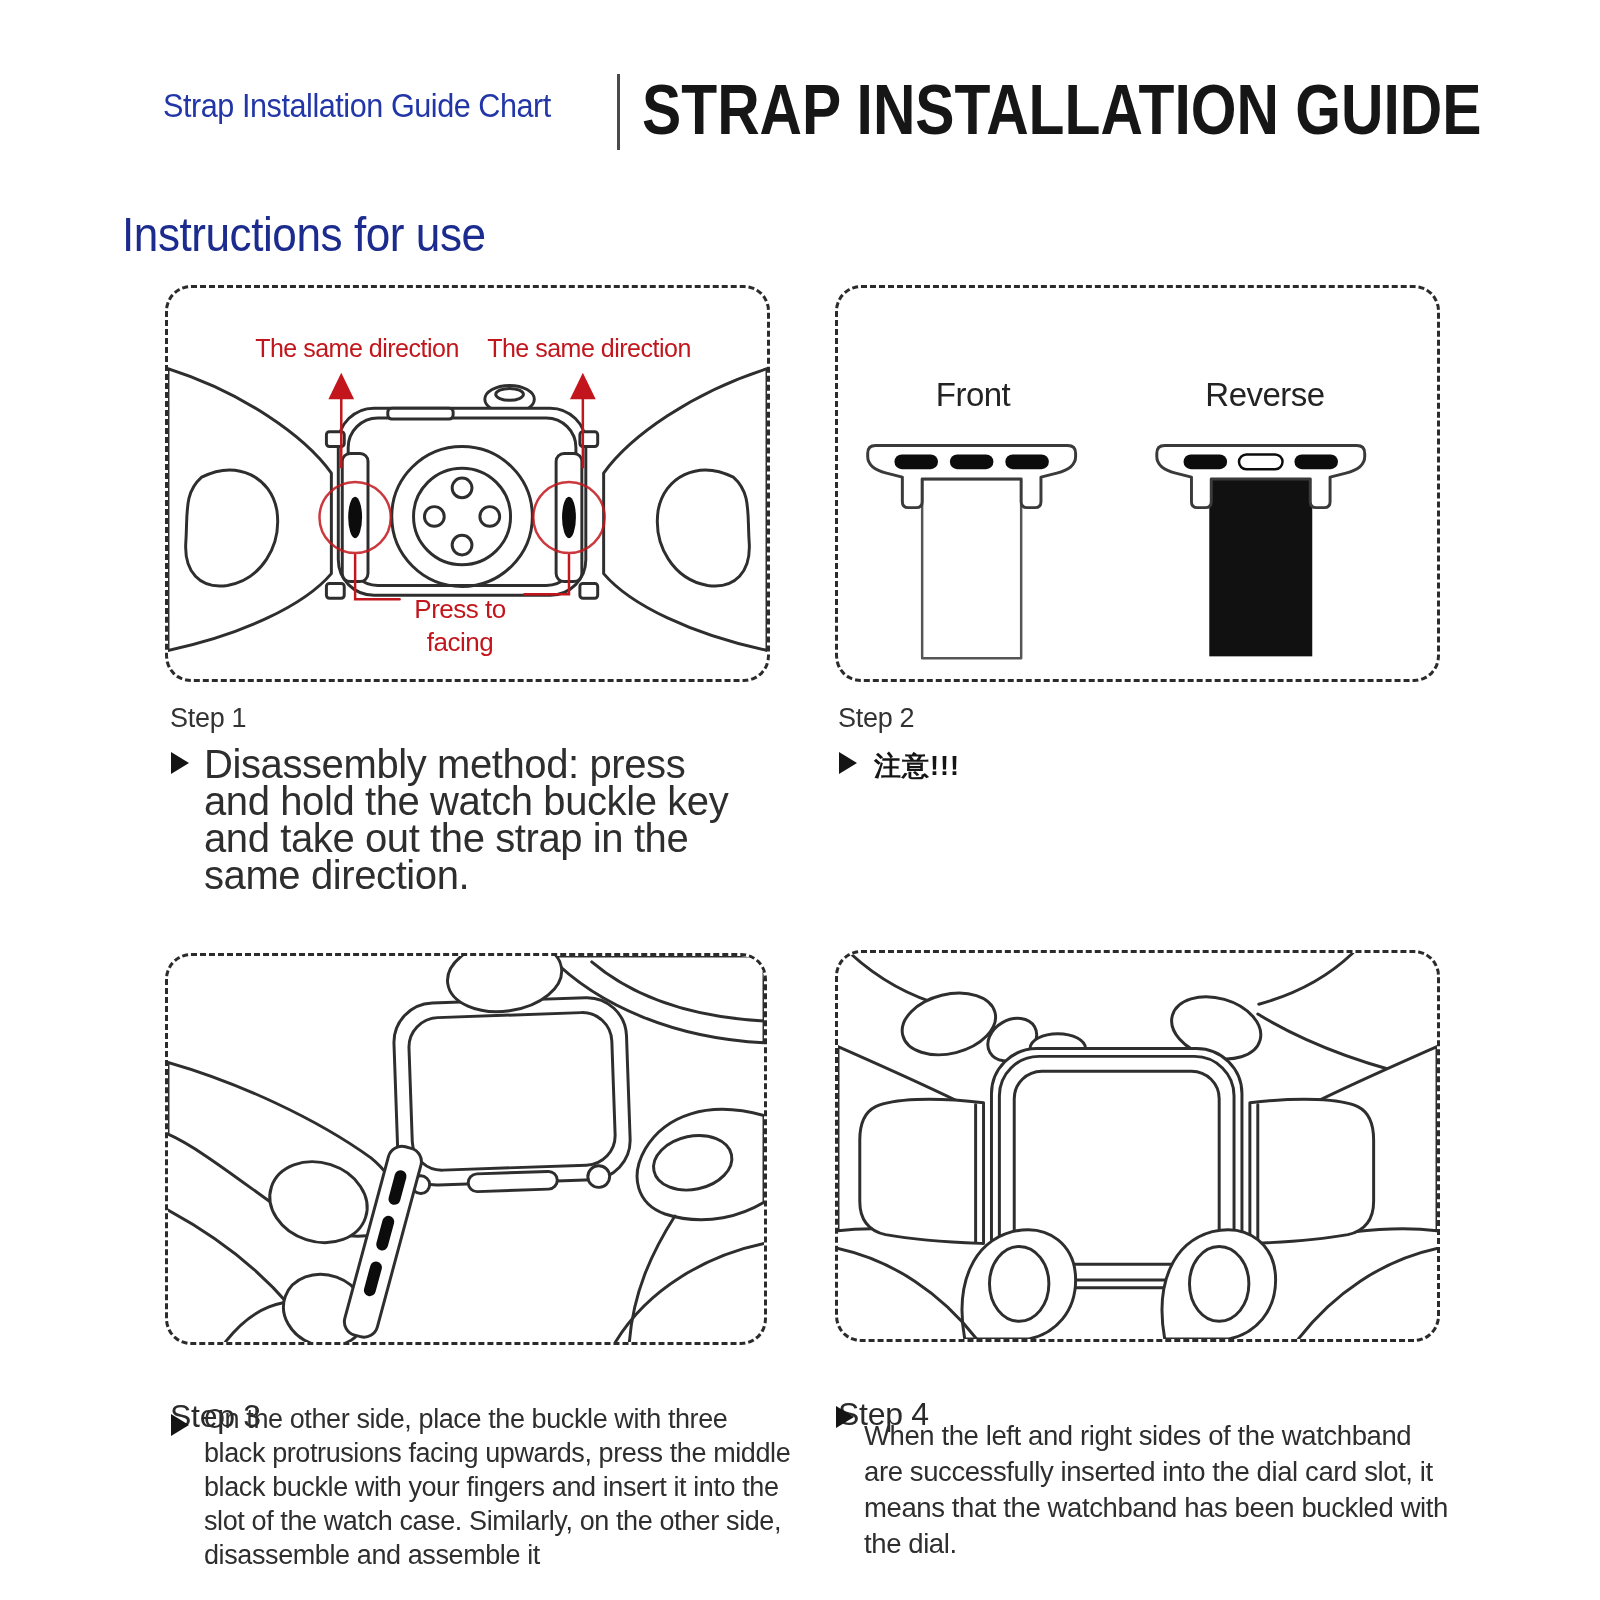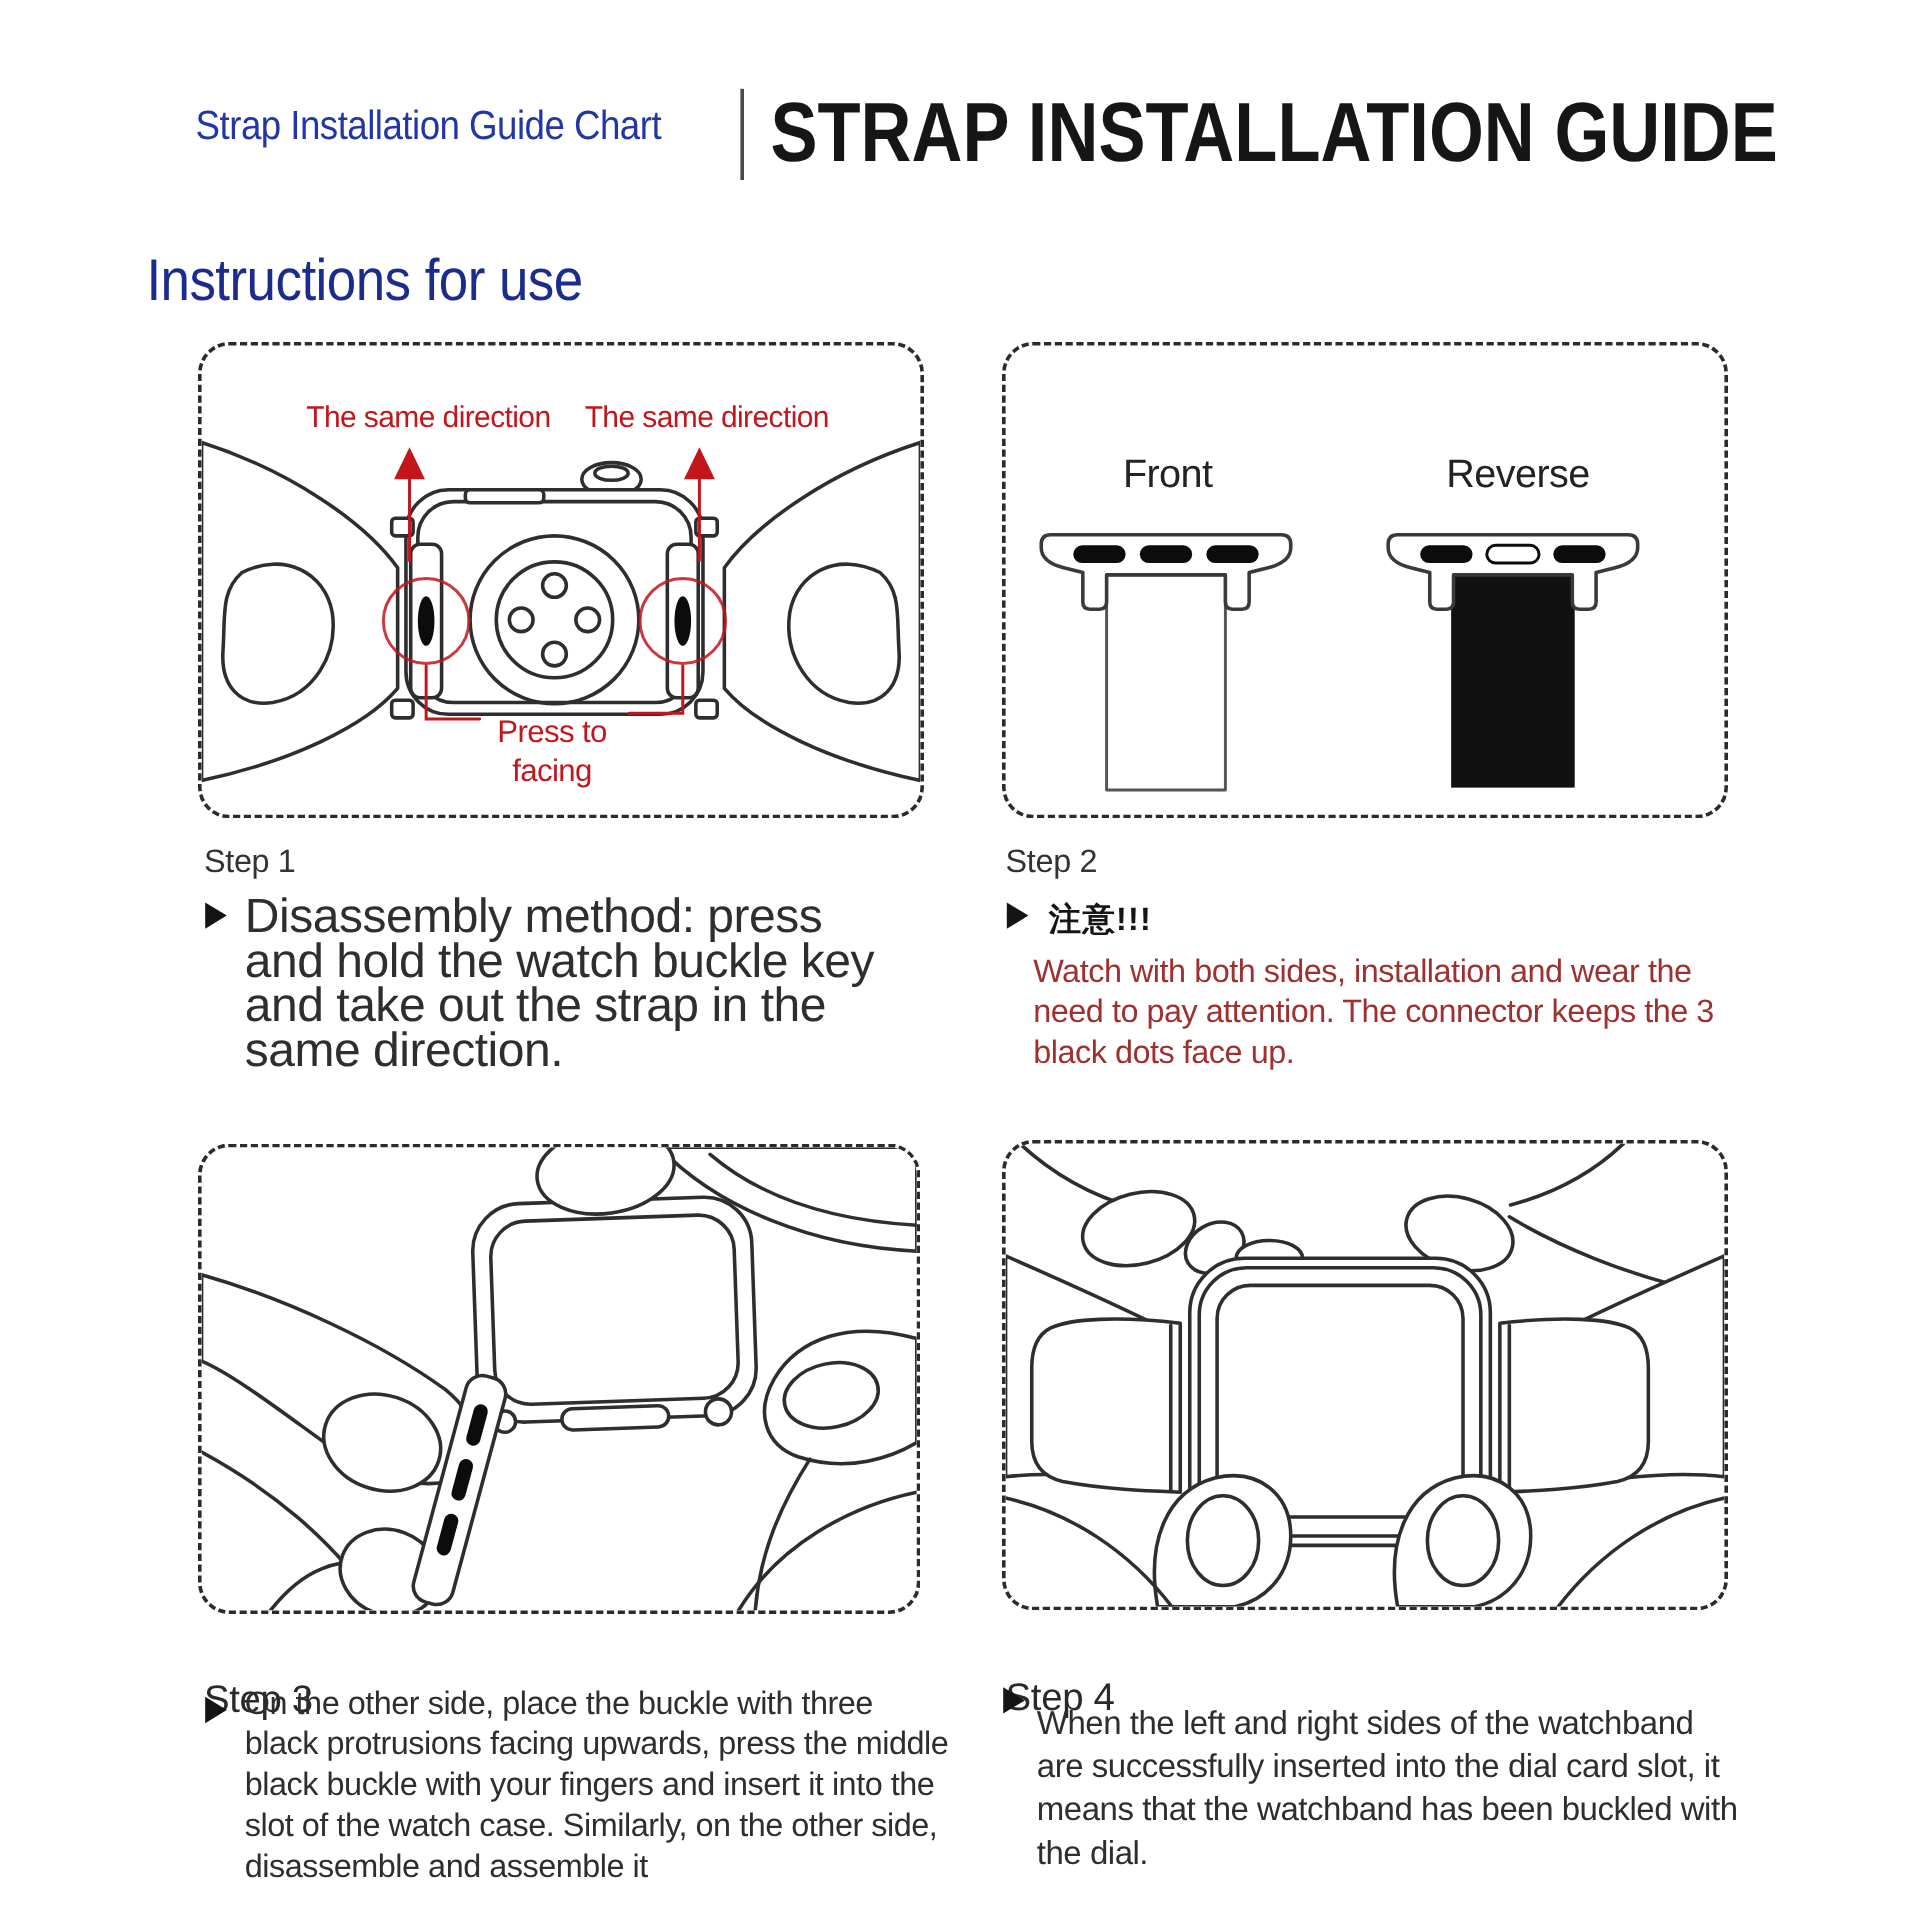--- a/index.html
+++ b/index.html
@@ -173,21 +173,20 @@
     </svg>
   </div>
 
   <div class="abs step-label" style="left:170px; top:703px;">Step 1</div>
   <div class="abs tri" style="left:171px; top:752px;"></div>
   <div class="abs step-text" style="left:204px; top:746px; width:540px;">Disassembly method: press and hold the watch buckle key and take out the strap in the same direction.</div>
 
   <div class="abs step-label" style="left:838px; top:703px;">Step 2</div>
   <div class="abs tri" style="left:839px; top:752px;"></div>
   <div class="abs notice" style="left:874px; top:748px;">注意!!!</div>
-  <div class="abs red-text" style="left:861px; top:792px; width:575px;">Watch with both sides, installation and wear the need to pay attention. The connector keeps the 3 black dots face up.</div>
 
   <div class="abs step-label-lg" style="left:170px; top:1358px;">Step 3</div>
   <div class="abs tri" style="left:171px; top:1414px;"></div>
   <div class="abs step-text step-text-sm" style="left:204px; top:1402px; width:588px;">On the other side, place the buckle with three black protrusions facing upwards, press the middle black buckle with your fingers and insert it into the slot of the watch case. Similarly, on the other side, disassemble and assemble it</div>
 
   <div class="abs step-label-lg" style="left:838px; top:1356px;">Step 4</div>
   <div class="abs tri" style="left:836px; top:1406px;"></div>
   <div class="abs step-text" style="left:864px; top:1418px; width:590px; font-size:27.5px; line-height:36px;">When the left and right sides of the watchband are successfully inserted into the dial card slot, it means that the watchband has been buckled with the dial.</div>
 
 </div>

